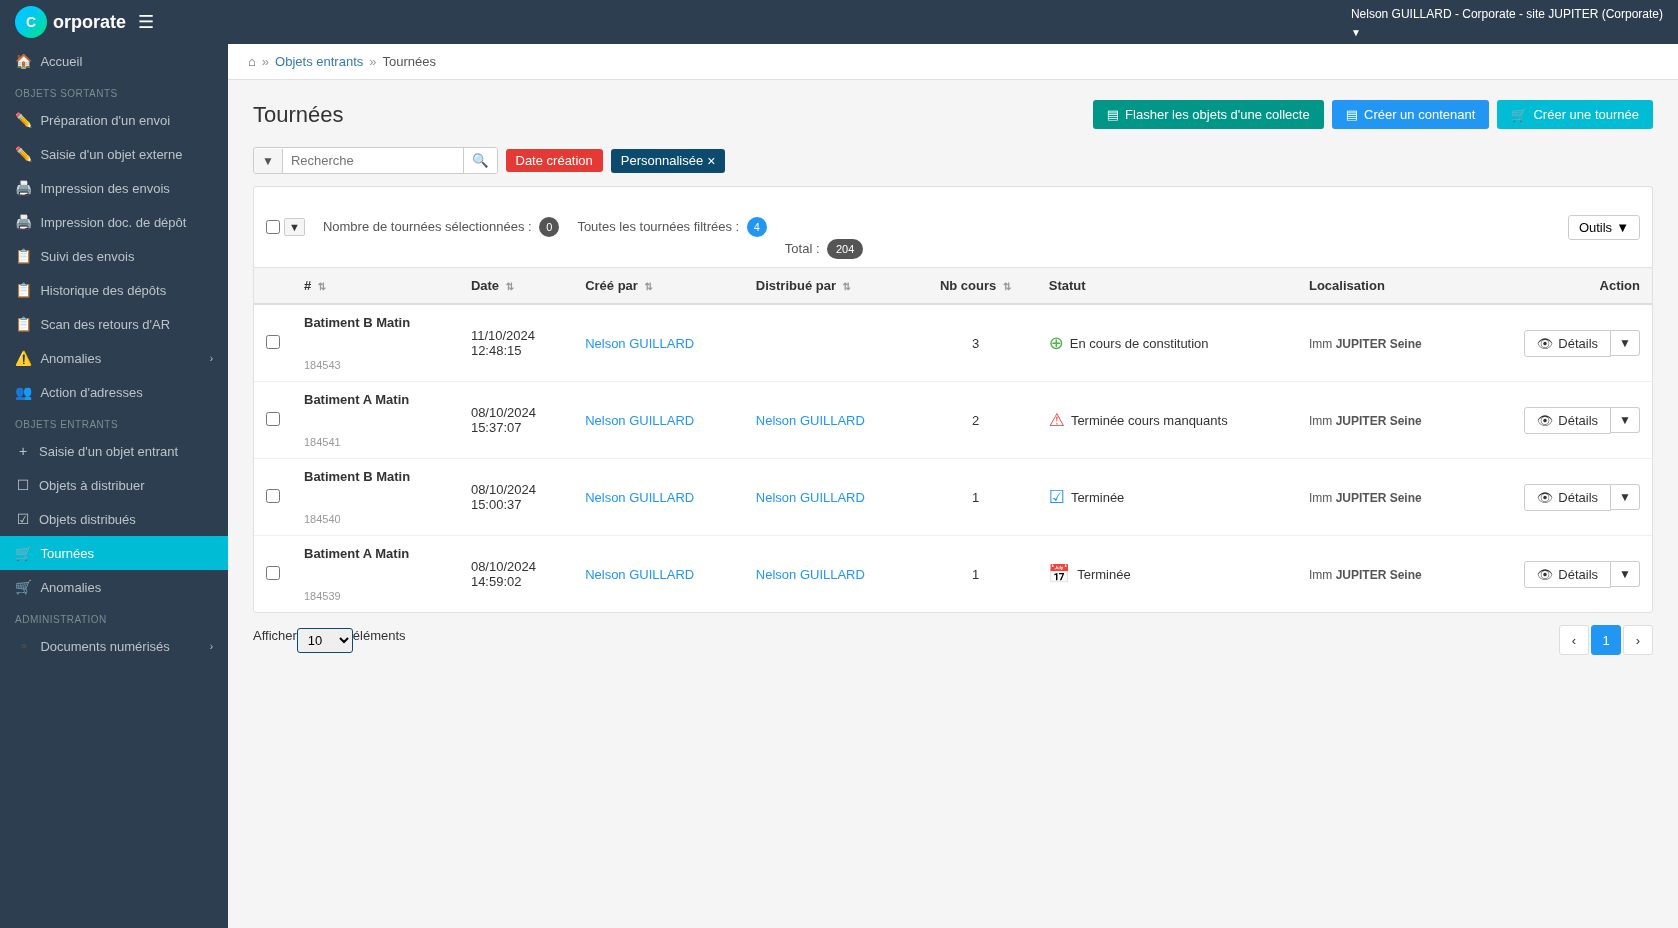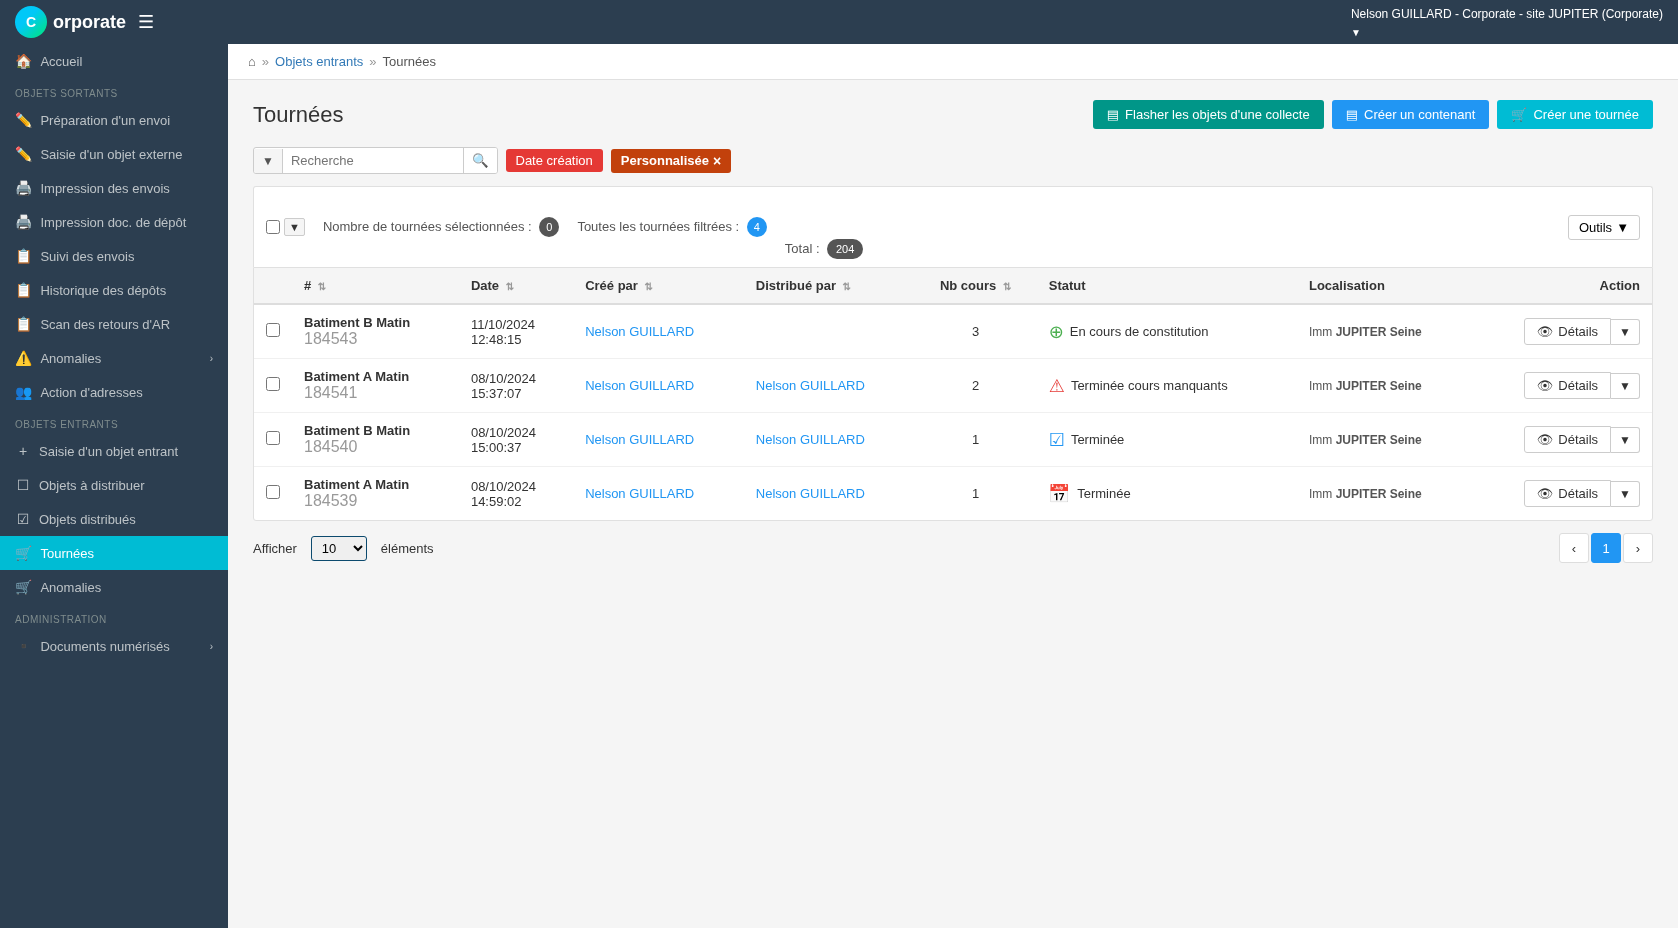--- a/index.html
+++ b/index.html
@@ -145,21 +145,21 @@
     .filter-tag {
       display: flex;
       align-items: center;
       gap: 4px;
       padding: 4px 10px;
       border-radius: 3px;
       font-size: 13px;
       color: #fff;
     }
     .filter-tag-red { background: #e53935; }
-    .filter-tag-blue { background: #c2410c; font-weight: bold; }
+    .filter-tag-blue { background: #0c4a6e; }
     .filter-tag .close { cursor: pointer; font-size: 14px; }
 
     
     .selection-bar {
       display: flex;
       align-items: center;
       gap: 10px;
       padding: 8px 12px;
       background: #fff;
       border: 1px solid #e0e0e0;
@@ -213,21 +213,21 @@
     th .sort-icon { color: #999; font-size: 10px; margin-left: 3px; }
     td {
       padding: 10px 12px;
       border-bottom: 1px solid #f0f0f0;
       vertical-align: middle;
       font-size: 13px;
     }
     tr:last-child td { border-bottom: none; }
 
     .row-title { font-weight: bold; color: #333; }
-    .row-id { color: #999; font-size: 16px; }
+    .row-id { color: #999; font-size: 11px; margin-top: 29px; }
     .link-blue { color: #2196f3; text-decoration: none; cursor: pointer; }
 
     
     .status-cell { display: flex; align-items: center; gap: 6px; }
 
     .localization { color: #555; font-size: 12px; }
     .localization strong { font-weight: bold; }
 
     
     .action-cell { display: flex; align-items: center; }
@@ -256,22 +256,21 @@
 
     
     .pagination-bar {
       display: flex;
       align-items: center;
       justify-content: space-between;
       padding: 12px 0;
     }
     .per-page-select {
       display: flex;
-      align-items: center;
-      gap: 14px;
+      gap: 0;
       font-size: 13px;
     }
     .per-page-select select {
       border: 1px solid #0c4a6e;
       border-radius: 3px;
       padding: 3px 6px;
       font-size: 13px;
     }
     .pagination-buttons { display: flex; align-items: center; gap: 2px; }
     .page-btn {

